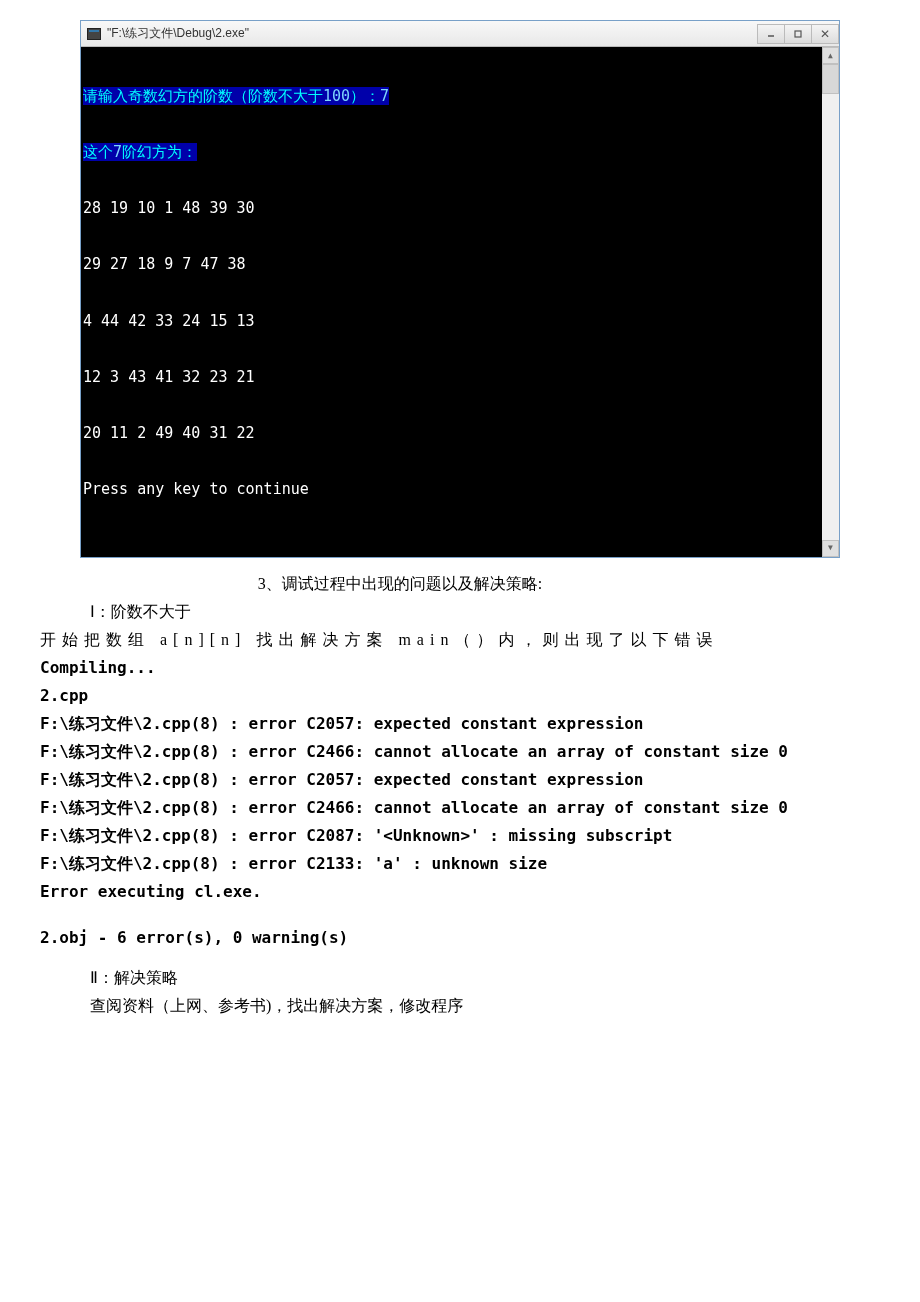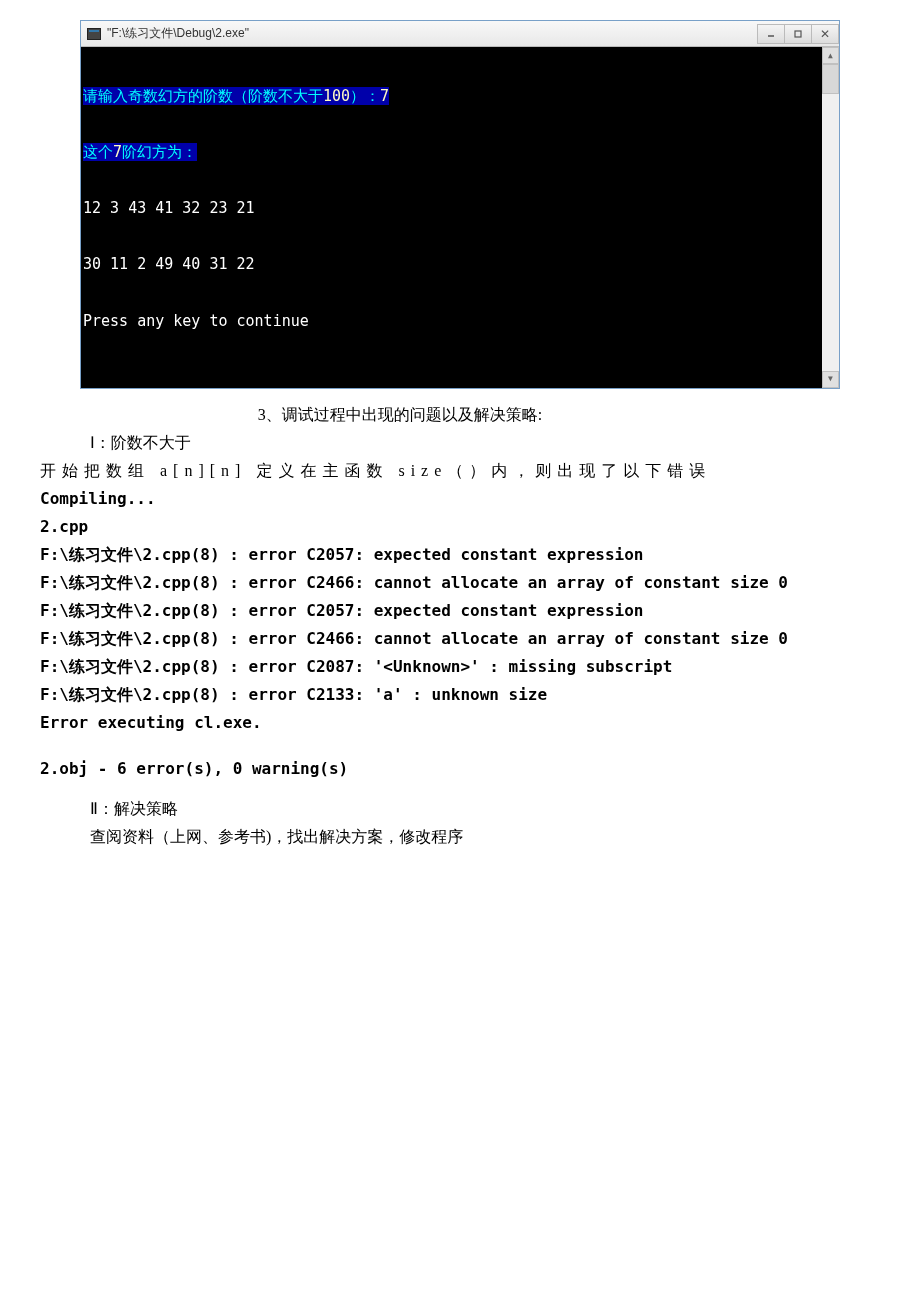--- a/index.html
+++ b/index.html
@@ -100,21 +100,21 @@
     .scroll-thumb {
       height: 30px;
       background: #d8d8d8;
       border: 1px solid #c0c0c0;
       margin: 0 0;
     }
     .console-line .hl1 {
       background: #0000aa;
       color: #00ffff;
     }
-    .console-line .hl1 .white { color: #fef9c3; }
+    .console-line .hl1 .white { color: #7dd3fc; }
     .console-text {
       padding-right: 20px;
       white-space: pre;
     }
     .doc-text {
       font-family: "SimSun", serif;
       font-size: 16px;
       padding: 4px 120px 0 30px;
       line-height: 1.5;
     }
@@ -153,37 +153,40 @@
       </div>
       <div class="win-btn close">
         <span>✕</span>
       </div>
     </div>
   </div>
   <div class="console-body">
     <div class="console-text">
       <div class="console-line"><span class="hl1"><span>请输入奇数幻方的阶数（阶数不大于</span><span class="white">100</span><span>）：</span><span class="white">7</span></span></div>
       <div class="console-line"><span class="hl1"><span>这个</span><span class="white">7</span><span>阶幻方为：</span></span></div>
+      <div class="console-line">28 19 10 1 48 39 30</div>
+      <div class="console-line">29 27 18 9 7 47 38</div>
+      <div class="console-line">4 44 42 33 24 15 13</div>
       <div class="console-line">12 3 43 41 32 23 21</div>
-      <div class="console-line">30 11 2 49 40 31 22</div>
+      <div class="console-line">20 11 2 49 40 31 22</div>
       <div class="console-line">Press any key to continue</div>
     </div>
     <div class="scrollbar-v">
       <div>
         <div class="scroll-arrow">▲</div>
         <div class="scroll-thumb"></div>
       </div>
       <div class="scroll-arrow">▼</div>
     </div>
   </div>
 </div>
 
 <div class="doc-text section-num">3、调试过程中出现的问题以及解决策略:</div>
 <div class="doc-text indent1">Ⅰ：阶数不大于</div>
-<div class="doc-text justified">开始把数组 a[n][n] 定义在主函数 size（）内，则出现了以下错误</div>
+<div class="doc-text justified">开始把数组 a[n][n] 找出解决方案 main（）内，则出现了以下错误</div>
 <div class="doc-text mono">Compiling...</div>
 <div class="doc-text mono">2.cpp</div>
 <div class="doc-text mono">F:\练习文件\2.cpp(8) : error C2057: expected constant expression</div>
 <div class="doc-text mono">F:\练习文件\2.cpp(8) : error C2466: cannot allocate an array of constant size 0</div>
 <div class="doc-text mono">F:\练习文件\2.cpp(8) : error C2057: expected constant expression</div>
 <div class="doc-text mono">F:\练习文件\2.cpp(8) : error C2466: cannot allocate an array of constant size 0</div>
 <div class="doc-text mono">F:\练习文件\2.cpp(8) : error C2087: '&lt;Unknown&gt;' : missing subscript</div>
 <div class="doc-text mono">F:\练习文件\2.cpp(8) : error C2133: 'a' : unknown size</div>
 <div class="doc-text mono">Error executing cl.exe.</div>
 <div class="doc-text mono" style="height:18px"></div>

